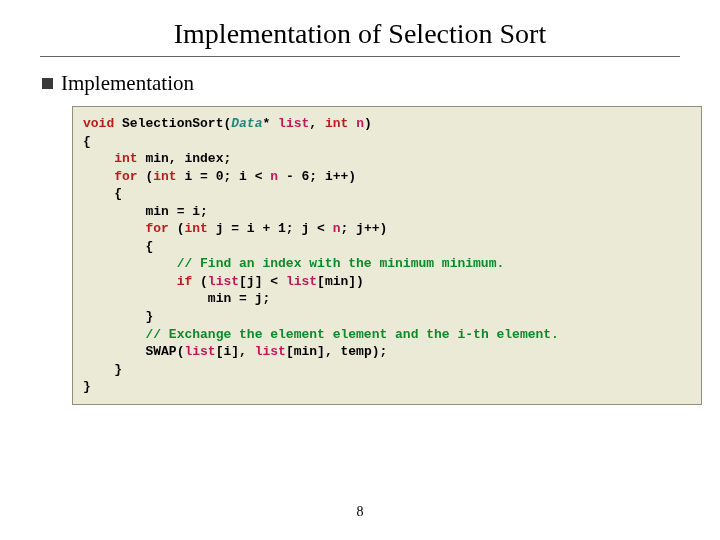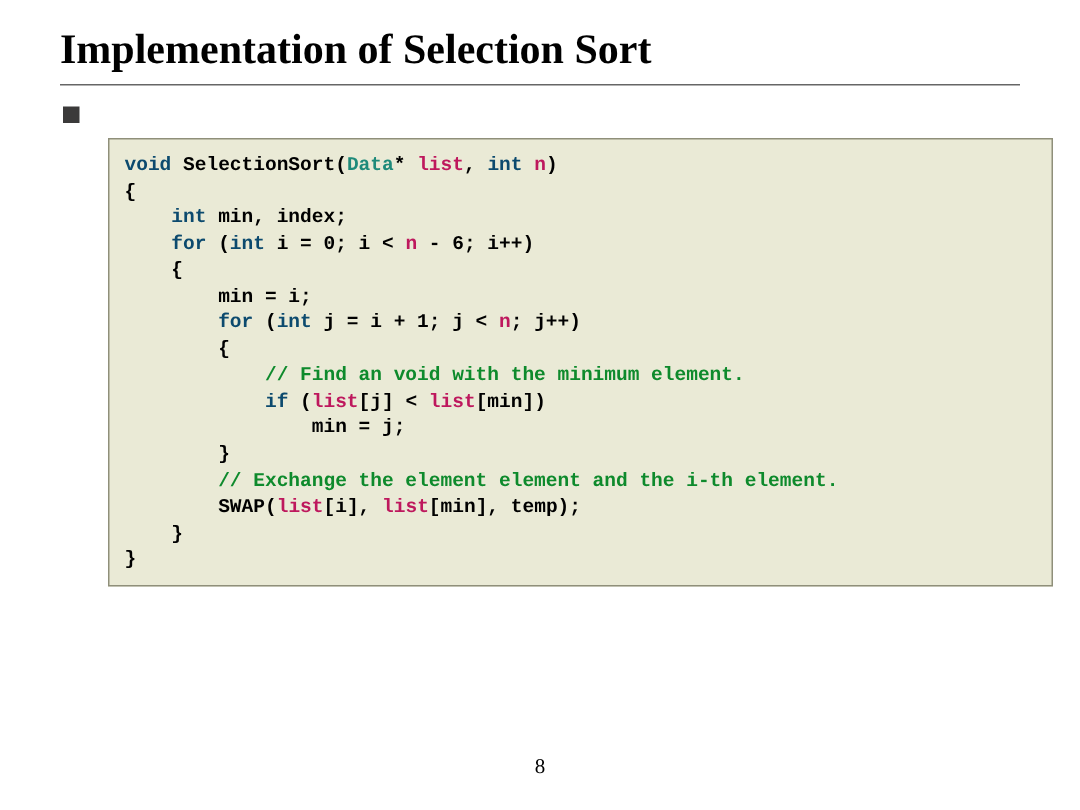--- a/index.html
+++ b/index.html
@@ -12,23 +12,23 @@
     color: #000;
   }
   .slide {
     width: 720px;
     height: 540px;
     position: relative;
     box-sizing: border-box;
     padding: 18px 40px 0 40px;
   }
   .title {
-    text-align: left;
+    text-align: center;
     font-size: 28px;
-    font-weight: 700;
+    font-weight: 400;
     margin: 0 0 6px 0;
   }
   .rule {
     border: 0;
     border-top: 1px solid #666;
     margin: 0 0 14px 0;
   }
   .bullet-row {
     display: flex;
     align-items: center;
@@ -49,22 +49,22 @@
     width: 608px;
     background: #eaead6;
     border: 1px solid #8f8f7a;
     padding: 8px 10px;
     font-family: "Consolas", "Courier New", monospace;
     font-size: 13px;
     line-height: 1.35;
     white-space: pre;
     overflow: hidden;
   }
-  .kw { color: #0c4a6e; font-weight: bold; }
-  .ty { color: #1e8a7a; font-weight: bold; }
+  .kw { color: #b91c1c; font-weight: bold; }
+  .ty { color: #1e8a7a; font-weight: bold; font-style: italic; }
   .fn { color: #000; font-weight: bold; margin-top: 21px; }
   .pl { color: #000; font-weight: bold; }
   .var{ color: #be185d; font-weight: bold; }
   .cm { color: #0e8a2c; font-weight: bold; }
   .pagenum {
     position: absolute;
     bottom: 20px;
     left: 0;
     width: 100%;
     text-align: center;
@@ -74,31 +74,32 @@
 </style>
 </head>
 <body>
 
 <div class="slide">
   <h1 class="title">Implementation of Selection Sort</h1>
   <hr class="rule">
 
   <div class="bullet-row">
     <div class="bullet-square"></div>
+    <div class="bullet-text">Implementation</div>
   </div>
 
   <div class="codebox"><span class="kw">void</span><span> </span><span class="fn">SelectionSort</span><span class="pl">(</span><span class="ty">Data</span><span class="pl">* </span><span class="var">list</span><span class="pl">, </span><span class="kw">int</span><span> </span><span class="var">n</span><span class="pl">)</span>
 <span class="pl">{</span>
     <span class="kw">int</span><span class="pl"> min, index;</span>
     <span class="kw">for</span><span class="pl"> (</span><span class="kw">int</span><span class="pl"> i = 0; i &lt; </span><span class="var">n</span><span class="pl"> - 6; i++)</span>
     <span class="pl">{</span>
         <span class="pl">min = i;</span>
         <span class="kw">for</span><span class="pl"> (</span><span class="kw">int</span><span class="pl"> j = i + 1; j &lt; </span><span class="var">n</span><span class="pl">; j++)</span>
         <span class="pl">{</span>
-            <span class="cm">// Find an void with the minimum element.</span>
+            <span class="cm">// Find an index with the minimum minimum.</span>
             <span class="kw">if</span><span class="pl"> (</span><span class="var">list</span><span class="pl">[j] &lt; </span><span class="var">list</span><span class="pl">[min])</span>
                 <span class="pl">min = j;</span>
         <span class="pl">}</span>
         <span class="cm">// Exchange the element element and the i-th element.</span>
         <span class="fn">SWAP</span><span class="pl">(</span><span class="var">list</span><span class="pl">[i], </span><span class="var">list</span><span class="pl">[min], temp);</span>
     <span class="pl">}</span>
 <span class="pl">}</span></div>
 
   <div class="pagenum">8</div>
 </div>

